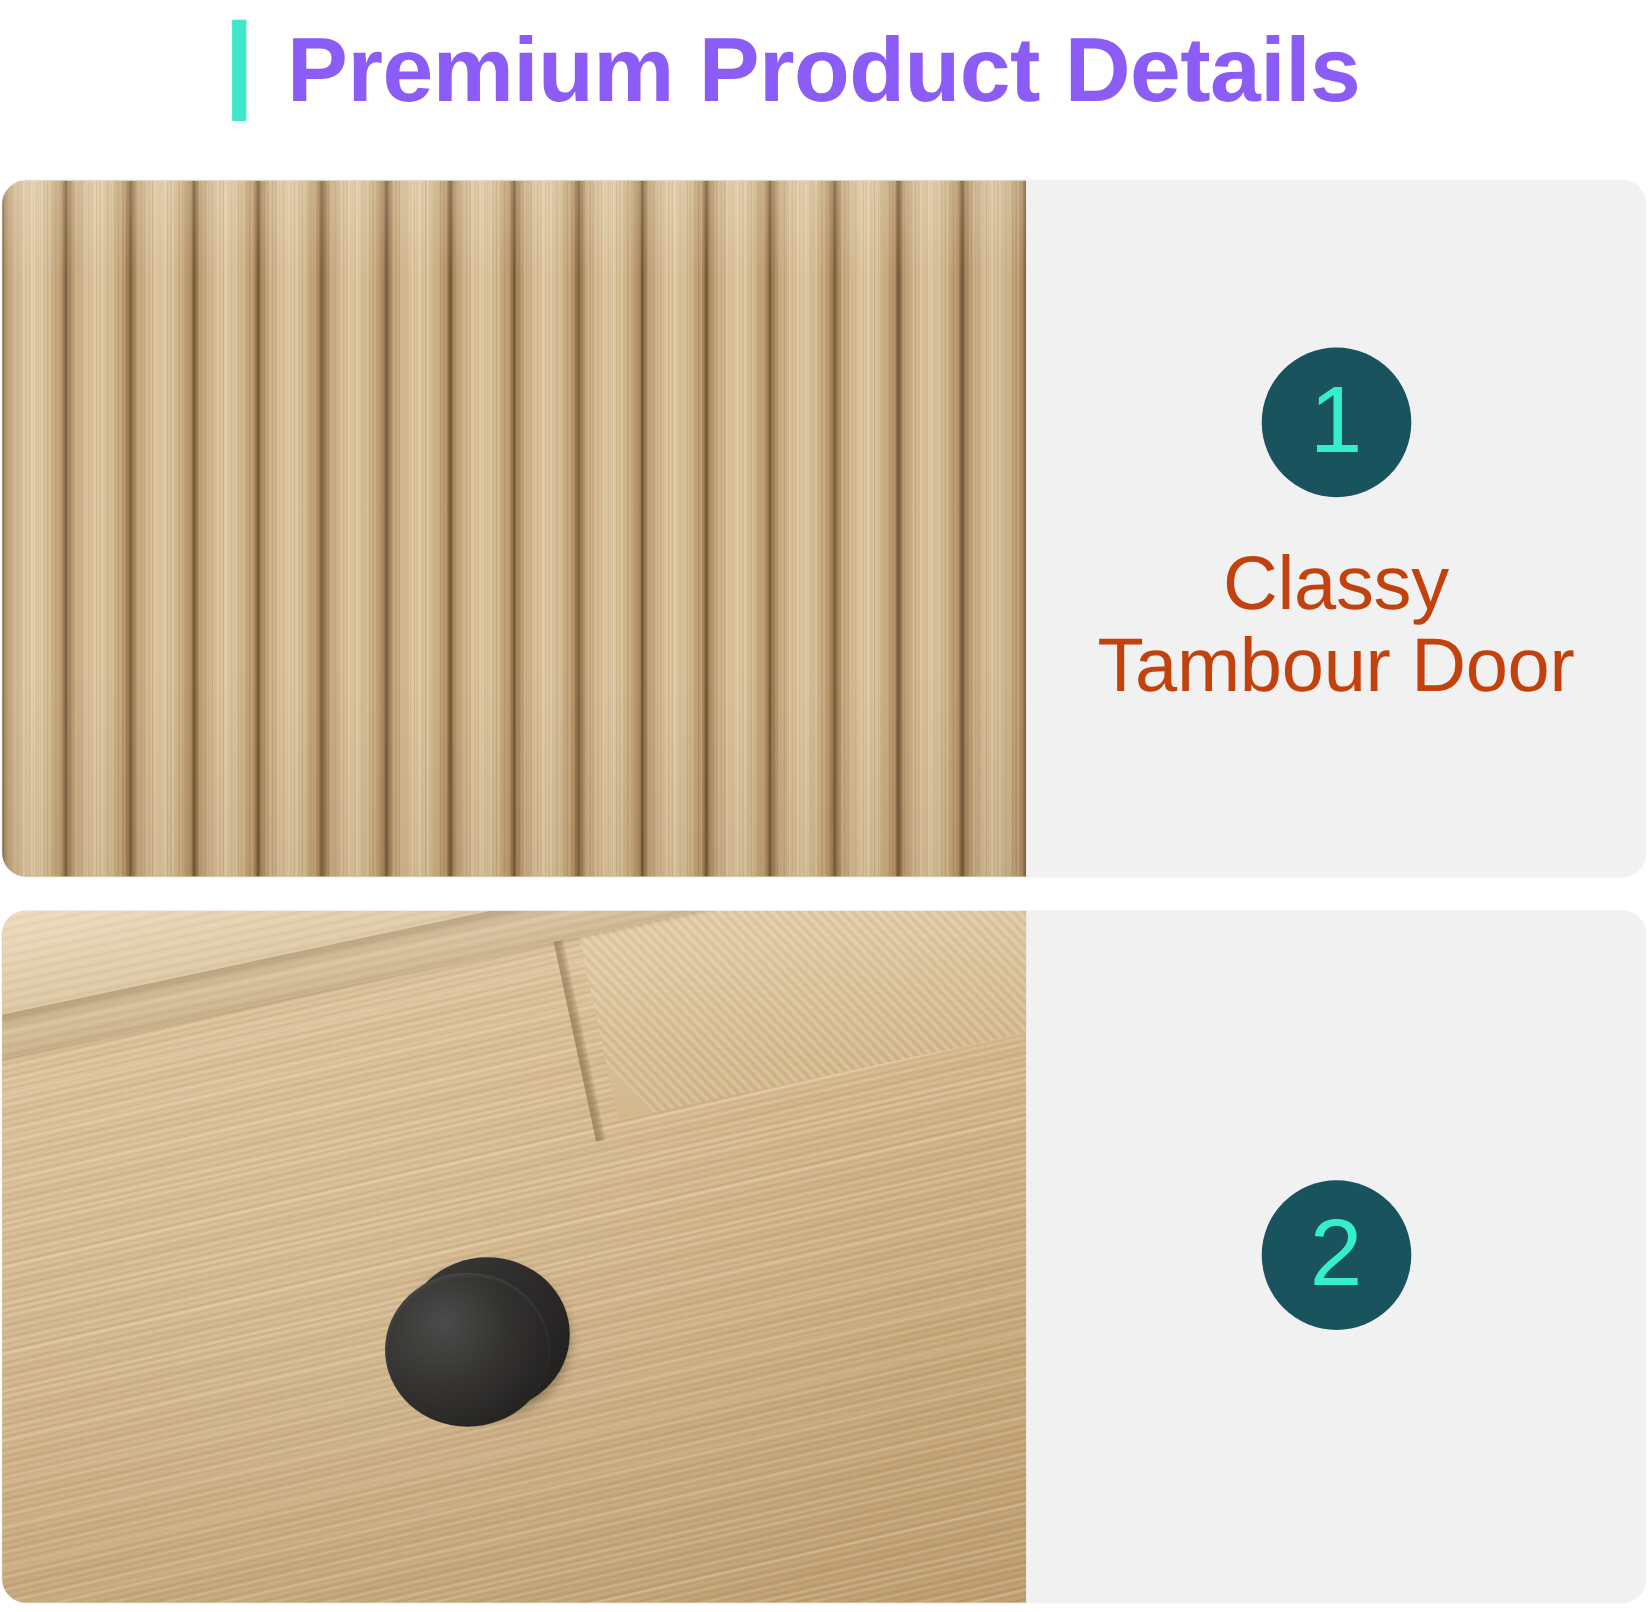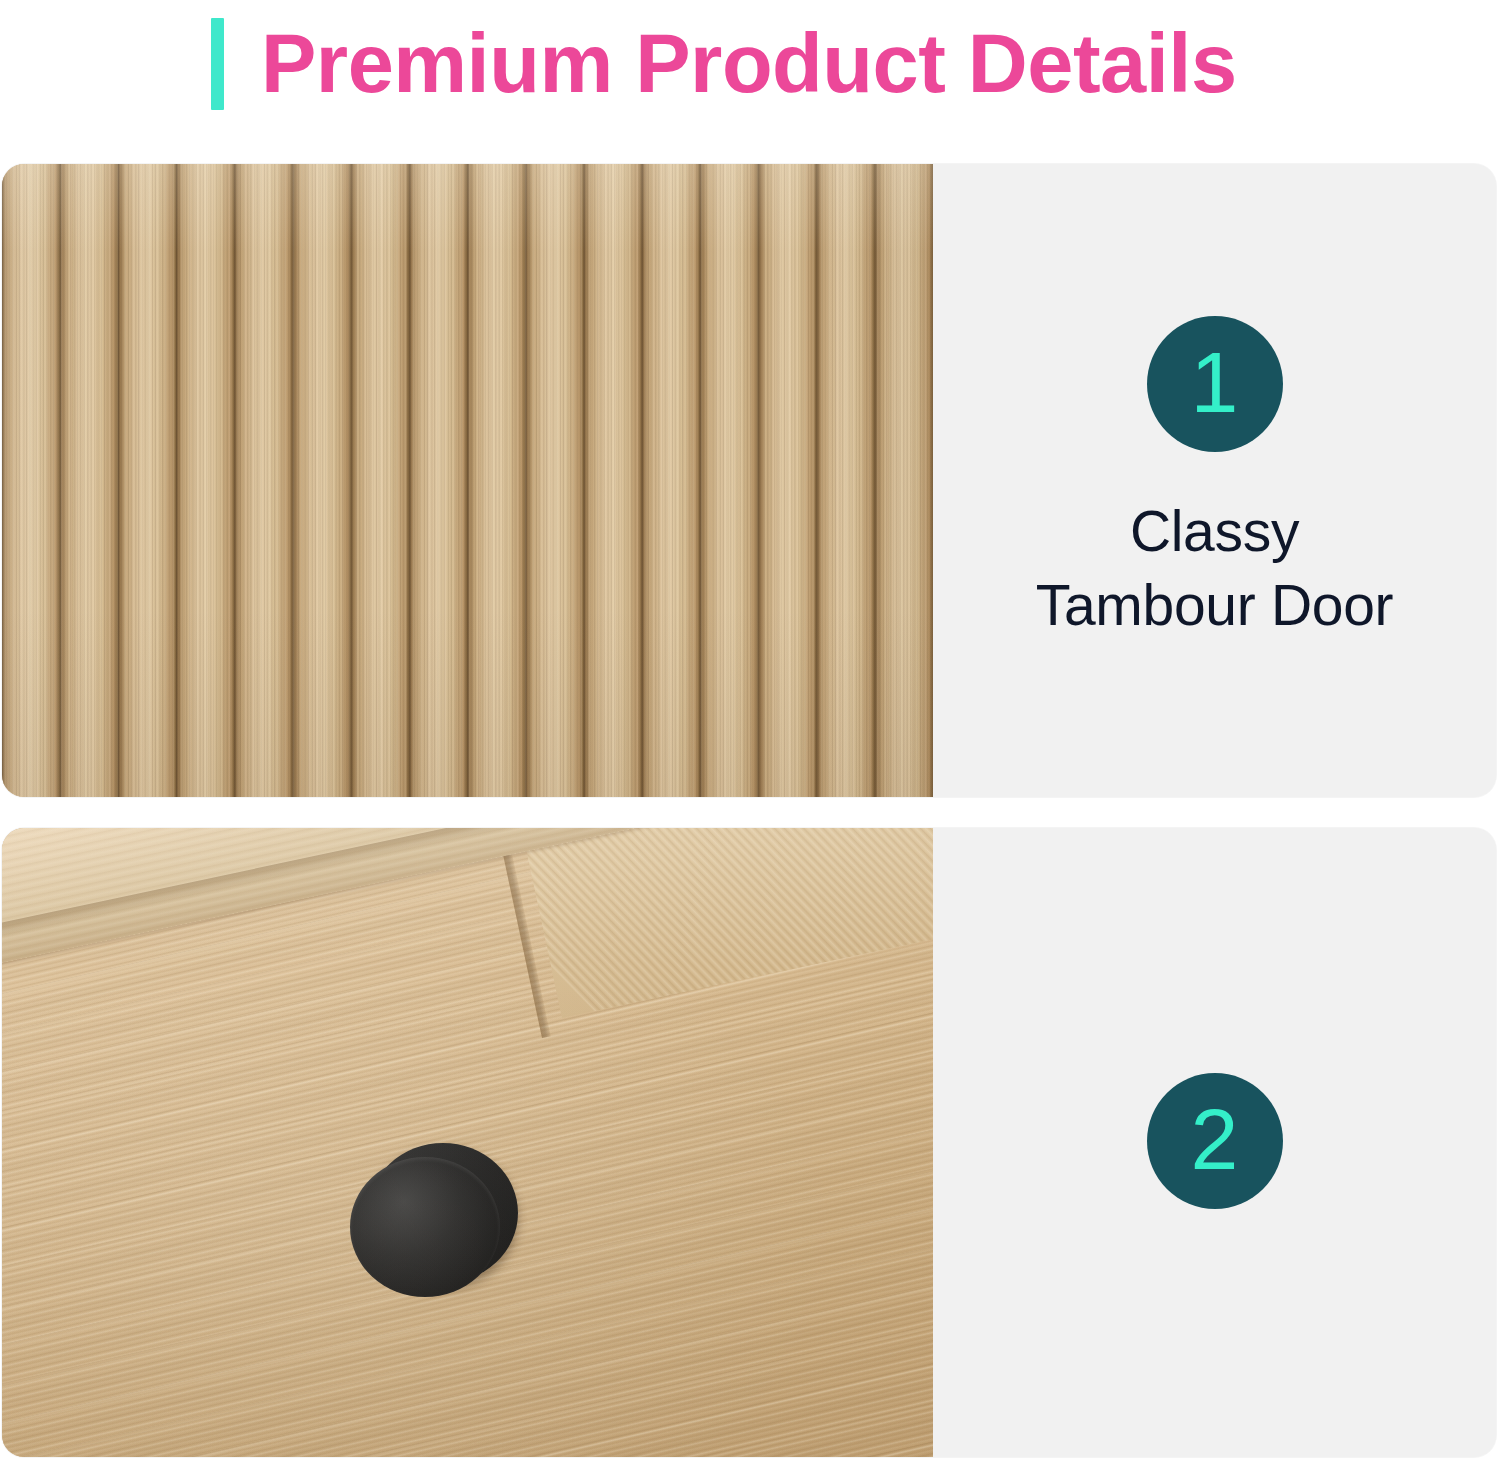--- a/index.html
+++ b/index.html
@@ -20,21 +20,21 @@
     position:absolute; left:211px; top:18px;
     width:13px; height:92px;
     background:#3FE8CB;
     border-radius:1px;
   }
   .page-title {
     position:absolute; left:261px; top:8px;
     font-size:83px;
     font-weight:bold;
     letter-spacing:-0.5px;
-    color:#ec4899;
+    color:#8b5cf6;
     line-height:112px;
     white-space:nowrap;
   }
 
   
   .card {
     position:absolute;
     left:2px;
     width:1494px;
     border-radius:22px;
@@ -258,23 +258,23 @@
     color:#34EFC9;
     font-size:86px;
     font-weight:500;
     line-height:1;
     letter-spacing:0px;
     padding-bottom:4px;
   }
   .feature-text {
     margin-top:42px;
     text-align:center;
-    font-size:57px;
+    font-size:69px;
     line-height:74px;
-    color:#0f172a;
+    color:#c2410c;
     font-weight:400;
     letter-spacing:-0.3px;
     white-space:pre-line;
     max-width:520px;
   }
   .card-1 .info { padding-bottom:4px; }
   .card-2 .info { padding-bottom:4px; }
 </style>
 </head>
 <body>

